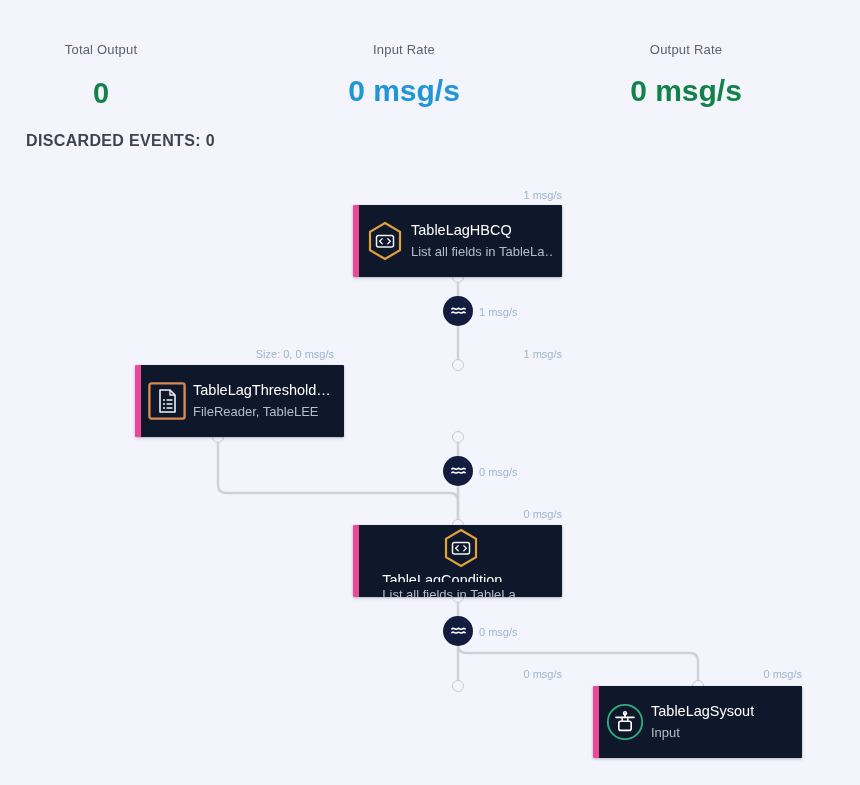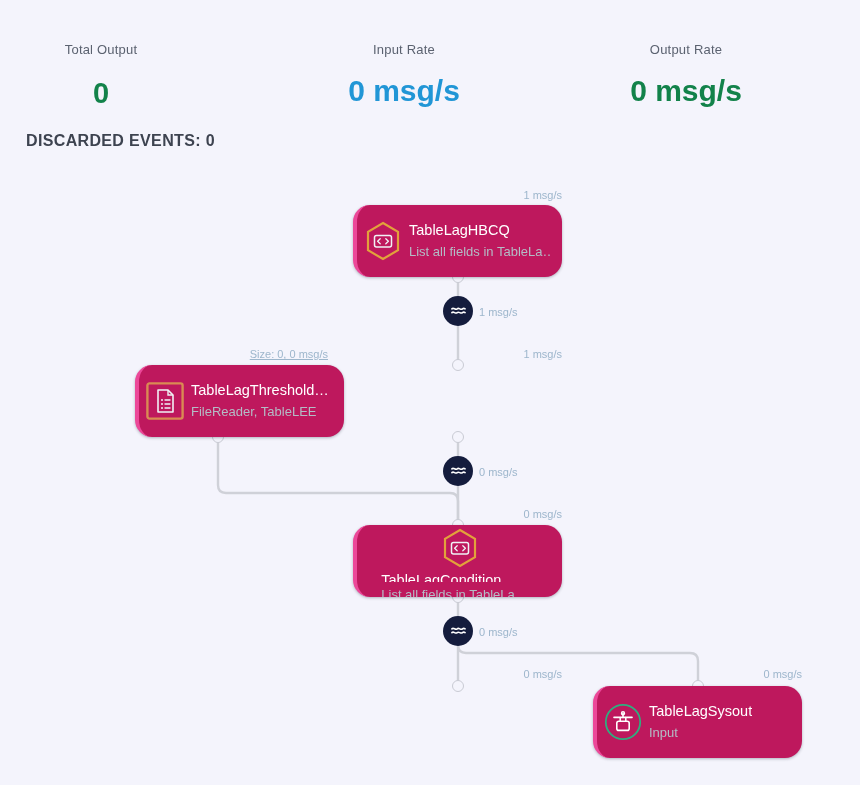--- a/index.html
+++ b/index.html
@@ -68,23 +68,23 @@
   #edge-layer {
     position: absolute;
     left: 0; top: 0;
     width: 860px; height: 785px;
   }
 
   
   .node {
     position: absolute;
     height: 72px;
-    background: #be185d;
-    border-left: 4px solid #ec4899;
-    border-radius: 17px;
+    background: #0f172a;
+    border-left: 6px solid #ec4899;
+    border-radius: 1px;
     box-sizing: border-box;
     display: flex;
     align-items: center;
     box-shadow: 0 1px 3px rgba(20,25,45,.30);
     overflow: hidden;
   }
   .node-icon {
     width: 52px;
     min-width: 52px;
     height: 100%;
@@ -218,21 +218,21 @@
   </div>
 
   <div class="stream-node" style="left:443px; top:296px;">
     <svg width="17" height="17" viewBox="0 0 18 18" xmlns="http://www.w3.org/2000/svg">
       <path d="M2,6.2 C4,4.2 5.6,8 7.6,6.2 C9.6,4.4 11.2,8 13.2,6.2 C14.4,5.2 15.2,5.6 16,6.2" fill="none" stroke="#ffffff" stroke-width="1.7" stroke-linecap="round"></path>
       <path d="M2,10.2 C4,8.2 5.6,12 7.6,10.2 C9.6,8.4 11.2,12 13.2,10.2 C14.4,9.2 15.2,9.6 16,10.2" fill="none" stroke="#ffffff" stroke-width="1.7" stroke-linecap="round"></path>
     </svg>
   </div>
   <div class="rate-label" style="left:479px; top:306px;">1 msg/s</div>
 
-  <div class="rate-label right-align" style="left:188px; top:348px; width:140px;text-decoration:underline;">Size: 0, 0 msg/s</div>
+  <div class="rate-label right-align" style="left:194px; top:348px; width:140px;">Size: 0, 0 msg/s</div>
   <div class="node" id="node-tablelagthreshold">
     <div class="node-icon">
       <svg width="38" height="38" viewBox="0 0 38 38" xmlns="http://www.w3.org/2000/svg">
         <rect x="1.4" y="1.4" width="35.2" height="35.2" rx="2" fill="none" stroke="#d98a53" stroke-width="2.4"></rect>
         <path d="M12,8 L22,8 L27,13 L27,30 L12,30 Z" fill="none" stroke="#f0f2f5" stroke-width="1.6" stroke-linejoin="round"></path>
         <path d="M22,8 L22,13 L27,13" fill="none" stroke="#f0f2f5" stroke-width="1.4"></path>
         <circle cx="16" cy="18" r="1" fill="#f0f2f5"></circle>
         <circle cx="16" cy="22" r="1" fill="#f0f2f5"></circle>
         <circle cx="16" cy="26" r="1" fill="#f0f2f5"></circle>
         <path d="M19,18 L24,18 M19,22 L24,22 M19,26 L24,26" stroke="#f0f2f5" stroke-width="1.3" stroke-linecap="round"></path>

